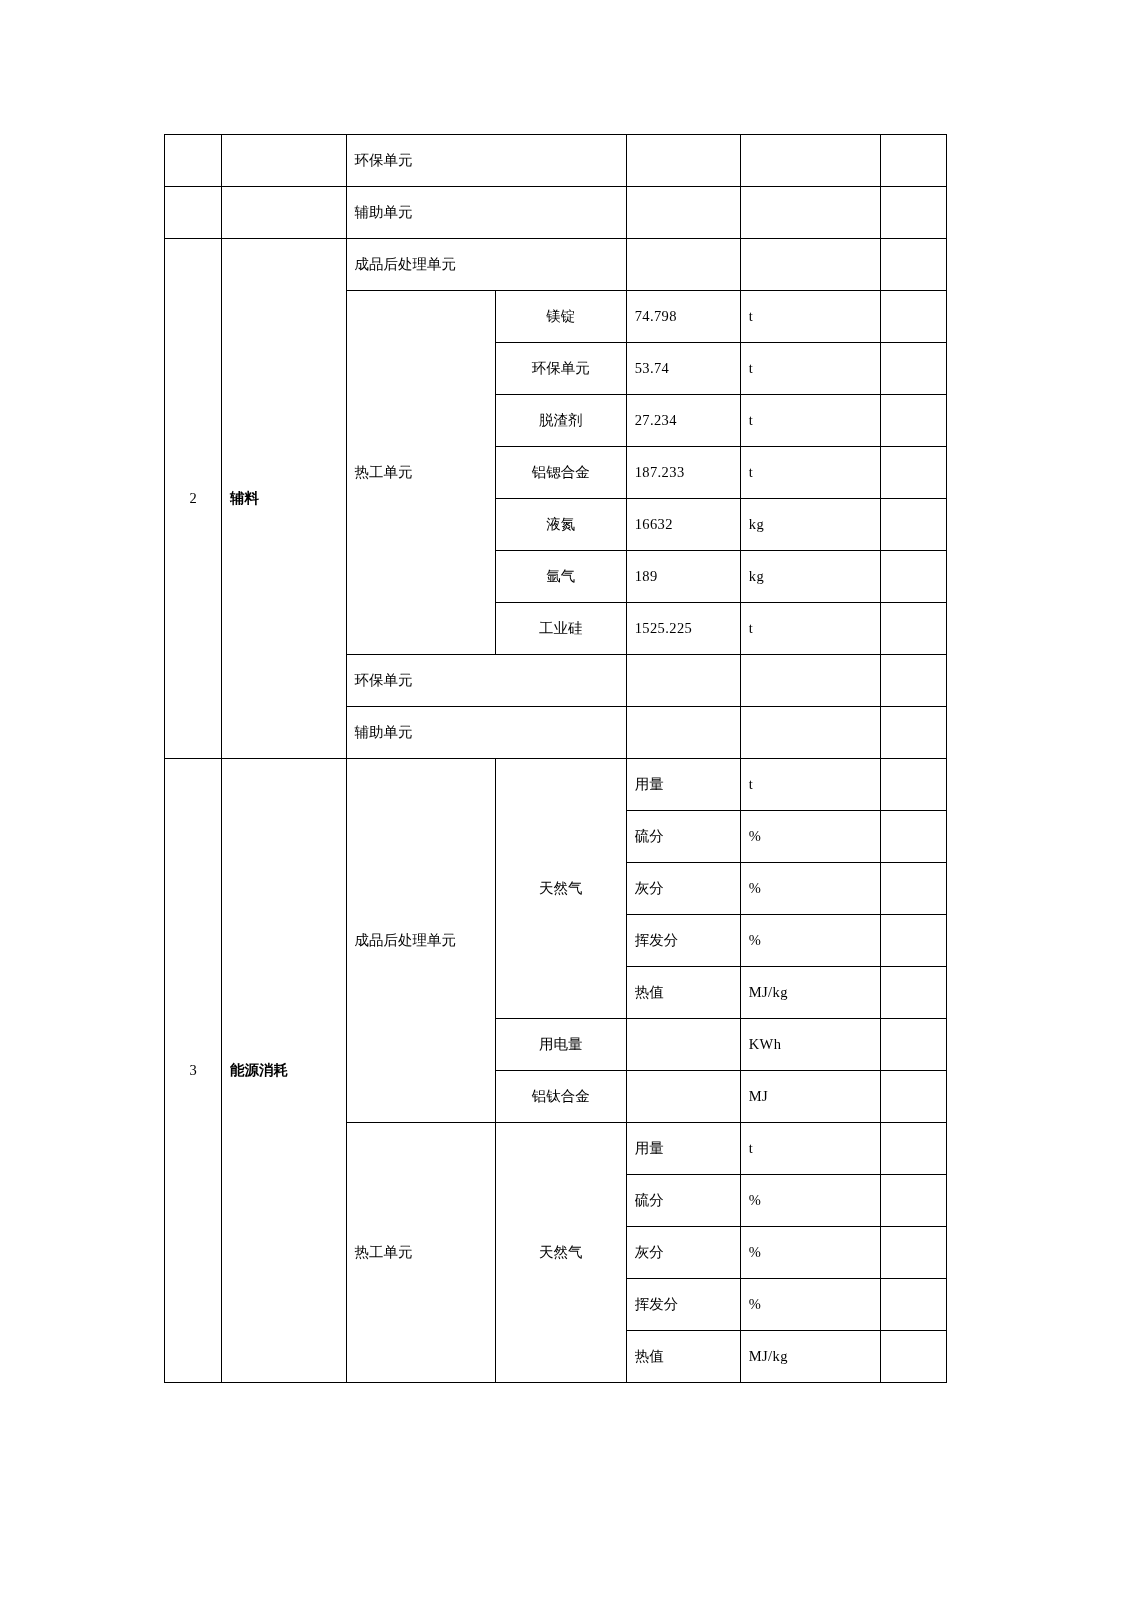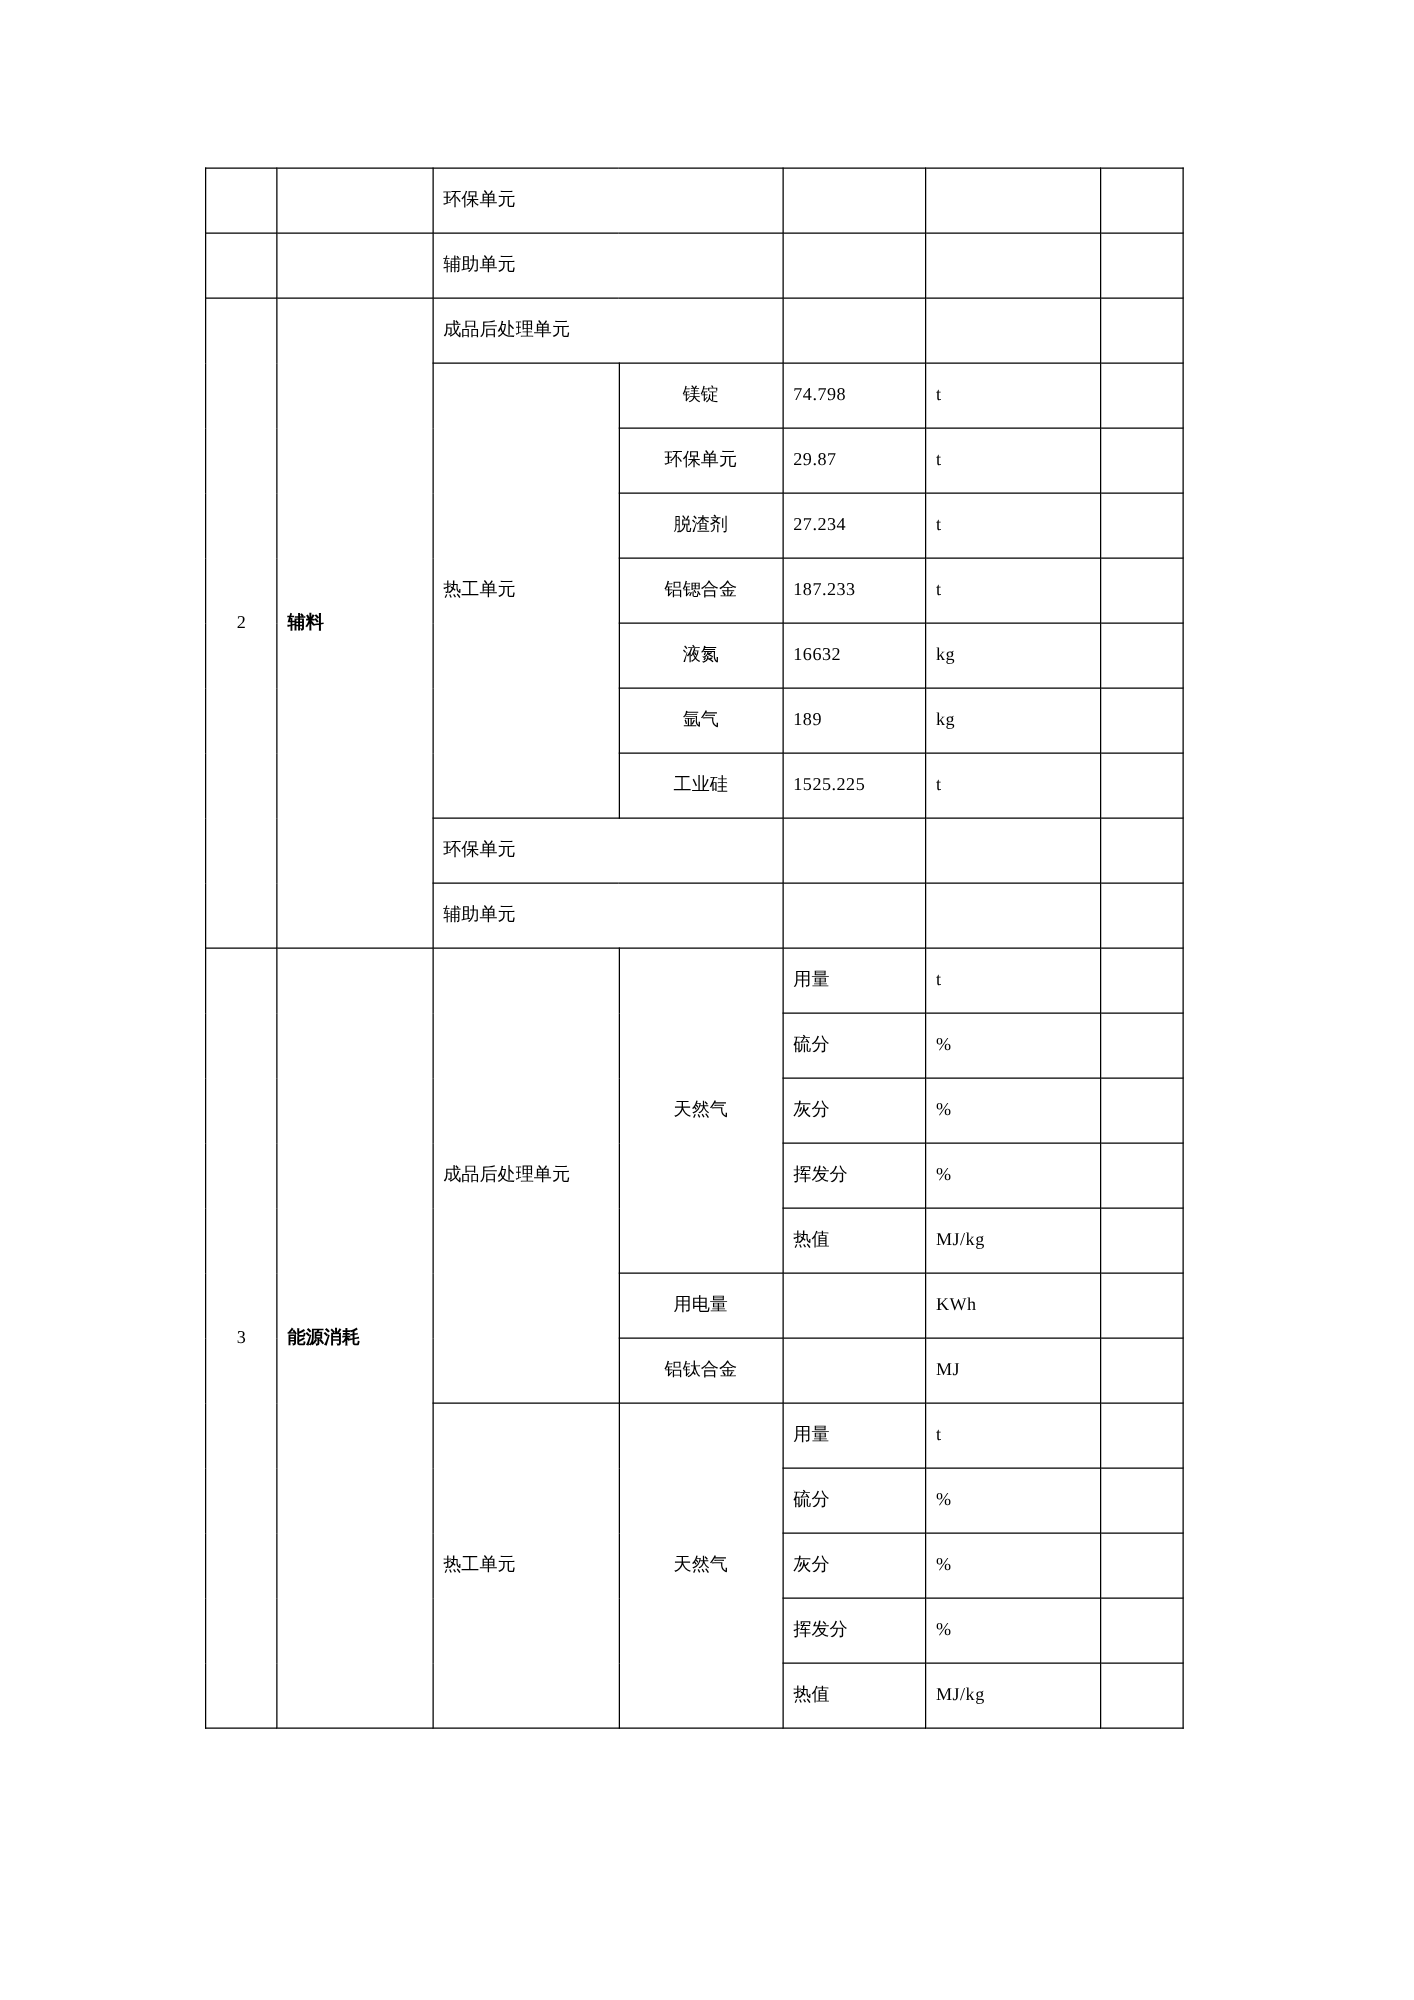--- a/index.html
+++ b/index.html
@@ -126,21 +126,21 @@
 
       <tr>
         <td class="c-item" rowspan="7">热工单元</td>
         <td class="c-sub">镁锭</td>
         <td class="c-val num-text">74.798</td>
         <td class="c-uom num-text">t</td>
         <td class="c-rem"></td>
       </tr>
       <tr>
         <td class="c-sub">环保单元</td>
-        <td class="c-val num-text">29.87</td>
+        <td class="c-val num-text">53.74</td>
         <td class="c-uom num-text">t</td>
         <td class="c-rem"></td>
       </tr>
       <tr>
         <td class="c-sub">脱渣剂</td>
         <td class="c-val num-text">27.234</td>
         <td class="c-uom num-text">t</td>
         <td class="c-rem"></td>
       </tr>
       <tr>

